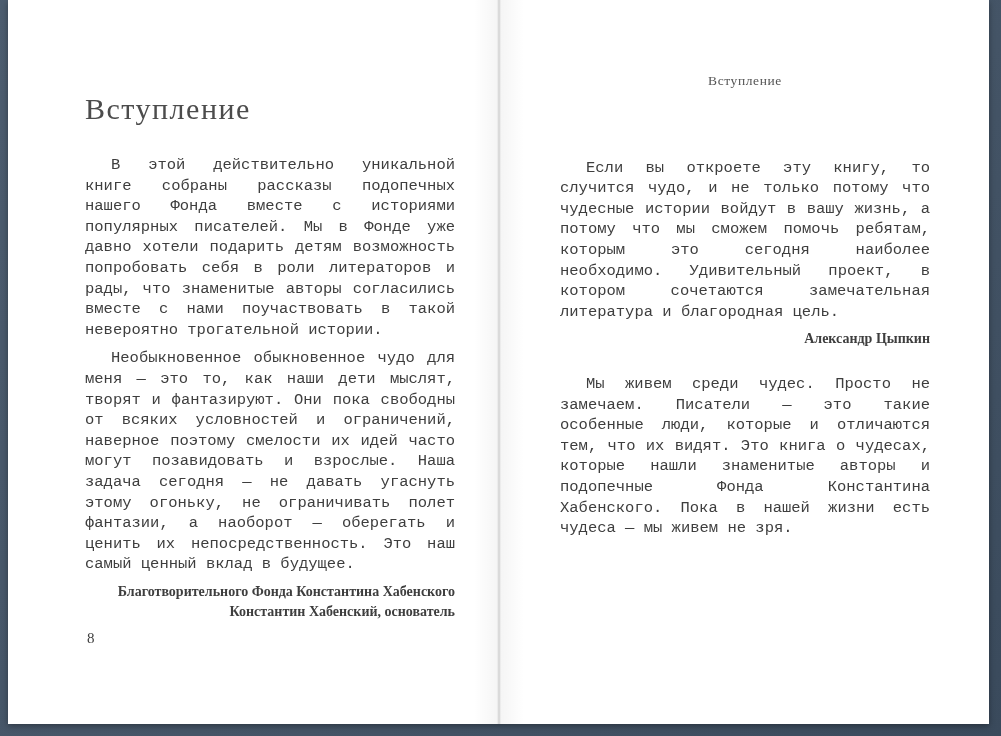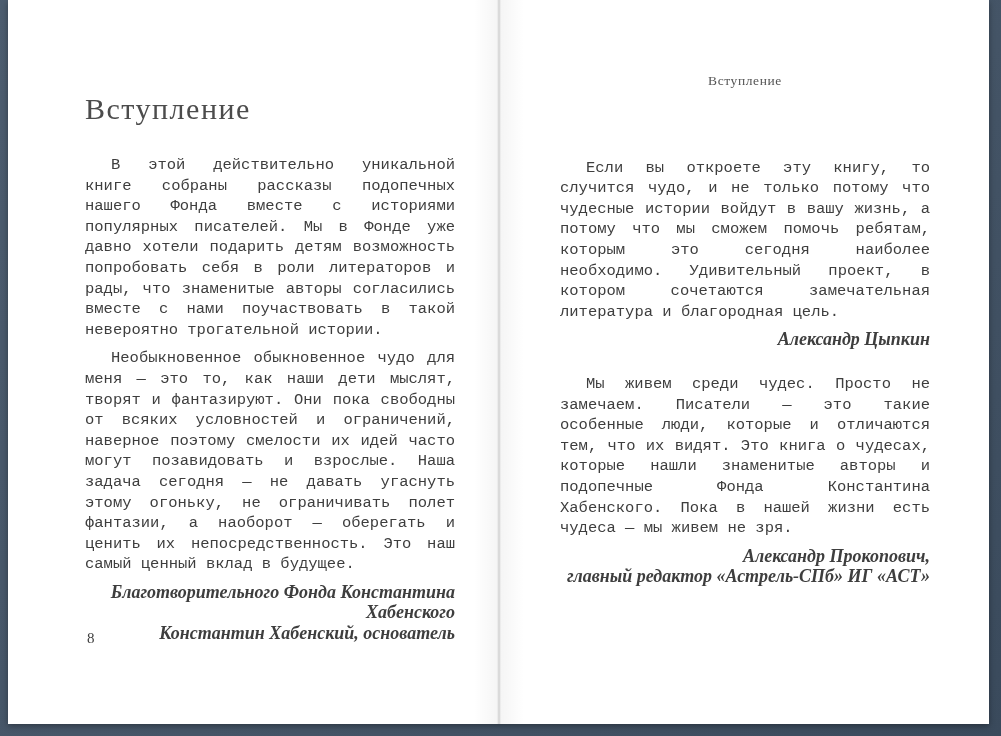--- a/index.html
+++ b/index.html
@@ -70,23 +70,22 @@
     text-align: justify;
     text-indent: 26px;
     hyphens: auto;
     font-family: Liberation Mono, monospace;
     -webkit-hyphens: auto;
   }
   p.body-par.after-sig { margin-top: 24px; }
   .signature {
     margin-top: 5px;
     text-align: right;
-    font-style: italic;
     font-weight: 600;
-    font-size: 18px;
+    font-size: 14px;
     line-height: 20.6px;
     color: #3e3e3e;
   }
   .signature.tight { margin-top: 4px; }
   .page-number {
     position: absolute;
     left: 79px;
     top: 630px;
     font-size: 15px;
     color: #3e3e3e;
@@ -110,21 +109,17 @@
 
     <div class="page-number">8</div>
 
     <div class="col col-right">
       <div class="running-header">Вступление</div>
       <p class="body-par">Если вы откроете эту книгу, то случится чудо, и не только потому что чудесные истории войдут в вашу жизнь, а потому что мы сможем помочь ребятам, которым это сегодня наиболее необходимо. Удивительный проект, в котором сочетаются замечательная литература и благородная цель.</p>
       <div class="signature tight">
         <div>Александр Цыпкин</div>
       </div>
       <p class="body-par after-sig">Мы живем среди чудес. Просто не замечаем. Писатели — это такие особенные люди, которые и отличаются тем, что их видят. Это книга о чудесах, которые нашли знаменитые авторы и подопечные Фонда Константина Хабенского. Пока в нашей жизни есть чудеса — мы живем не зря.</p>
-      <div class="signature">
-        <div>Александр Прокопович,</div>
-        <div>главный редактор «Астрель-СПб» ИГ «АСТ»</div>
-      </div>
     </div>
 
     <div class="gutter"></div>
   </div>
 </div>
 
 </body></html>

